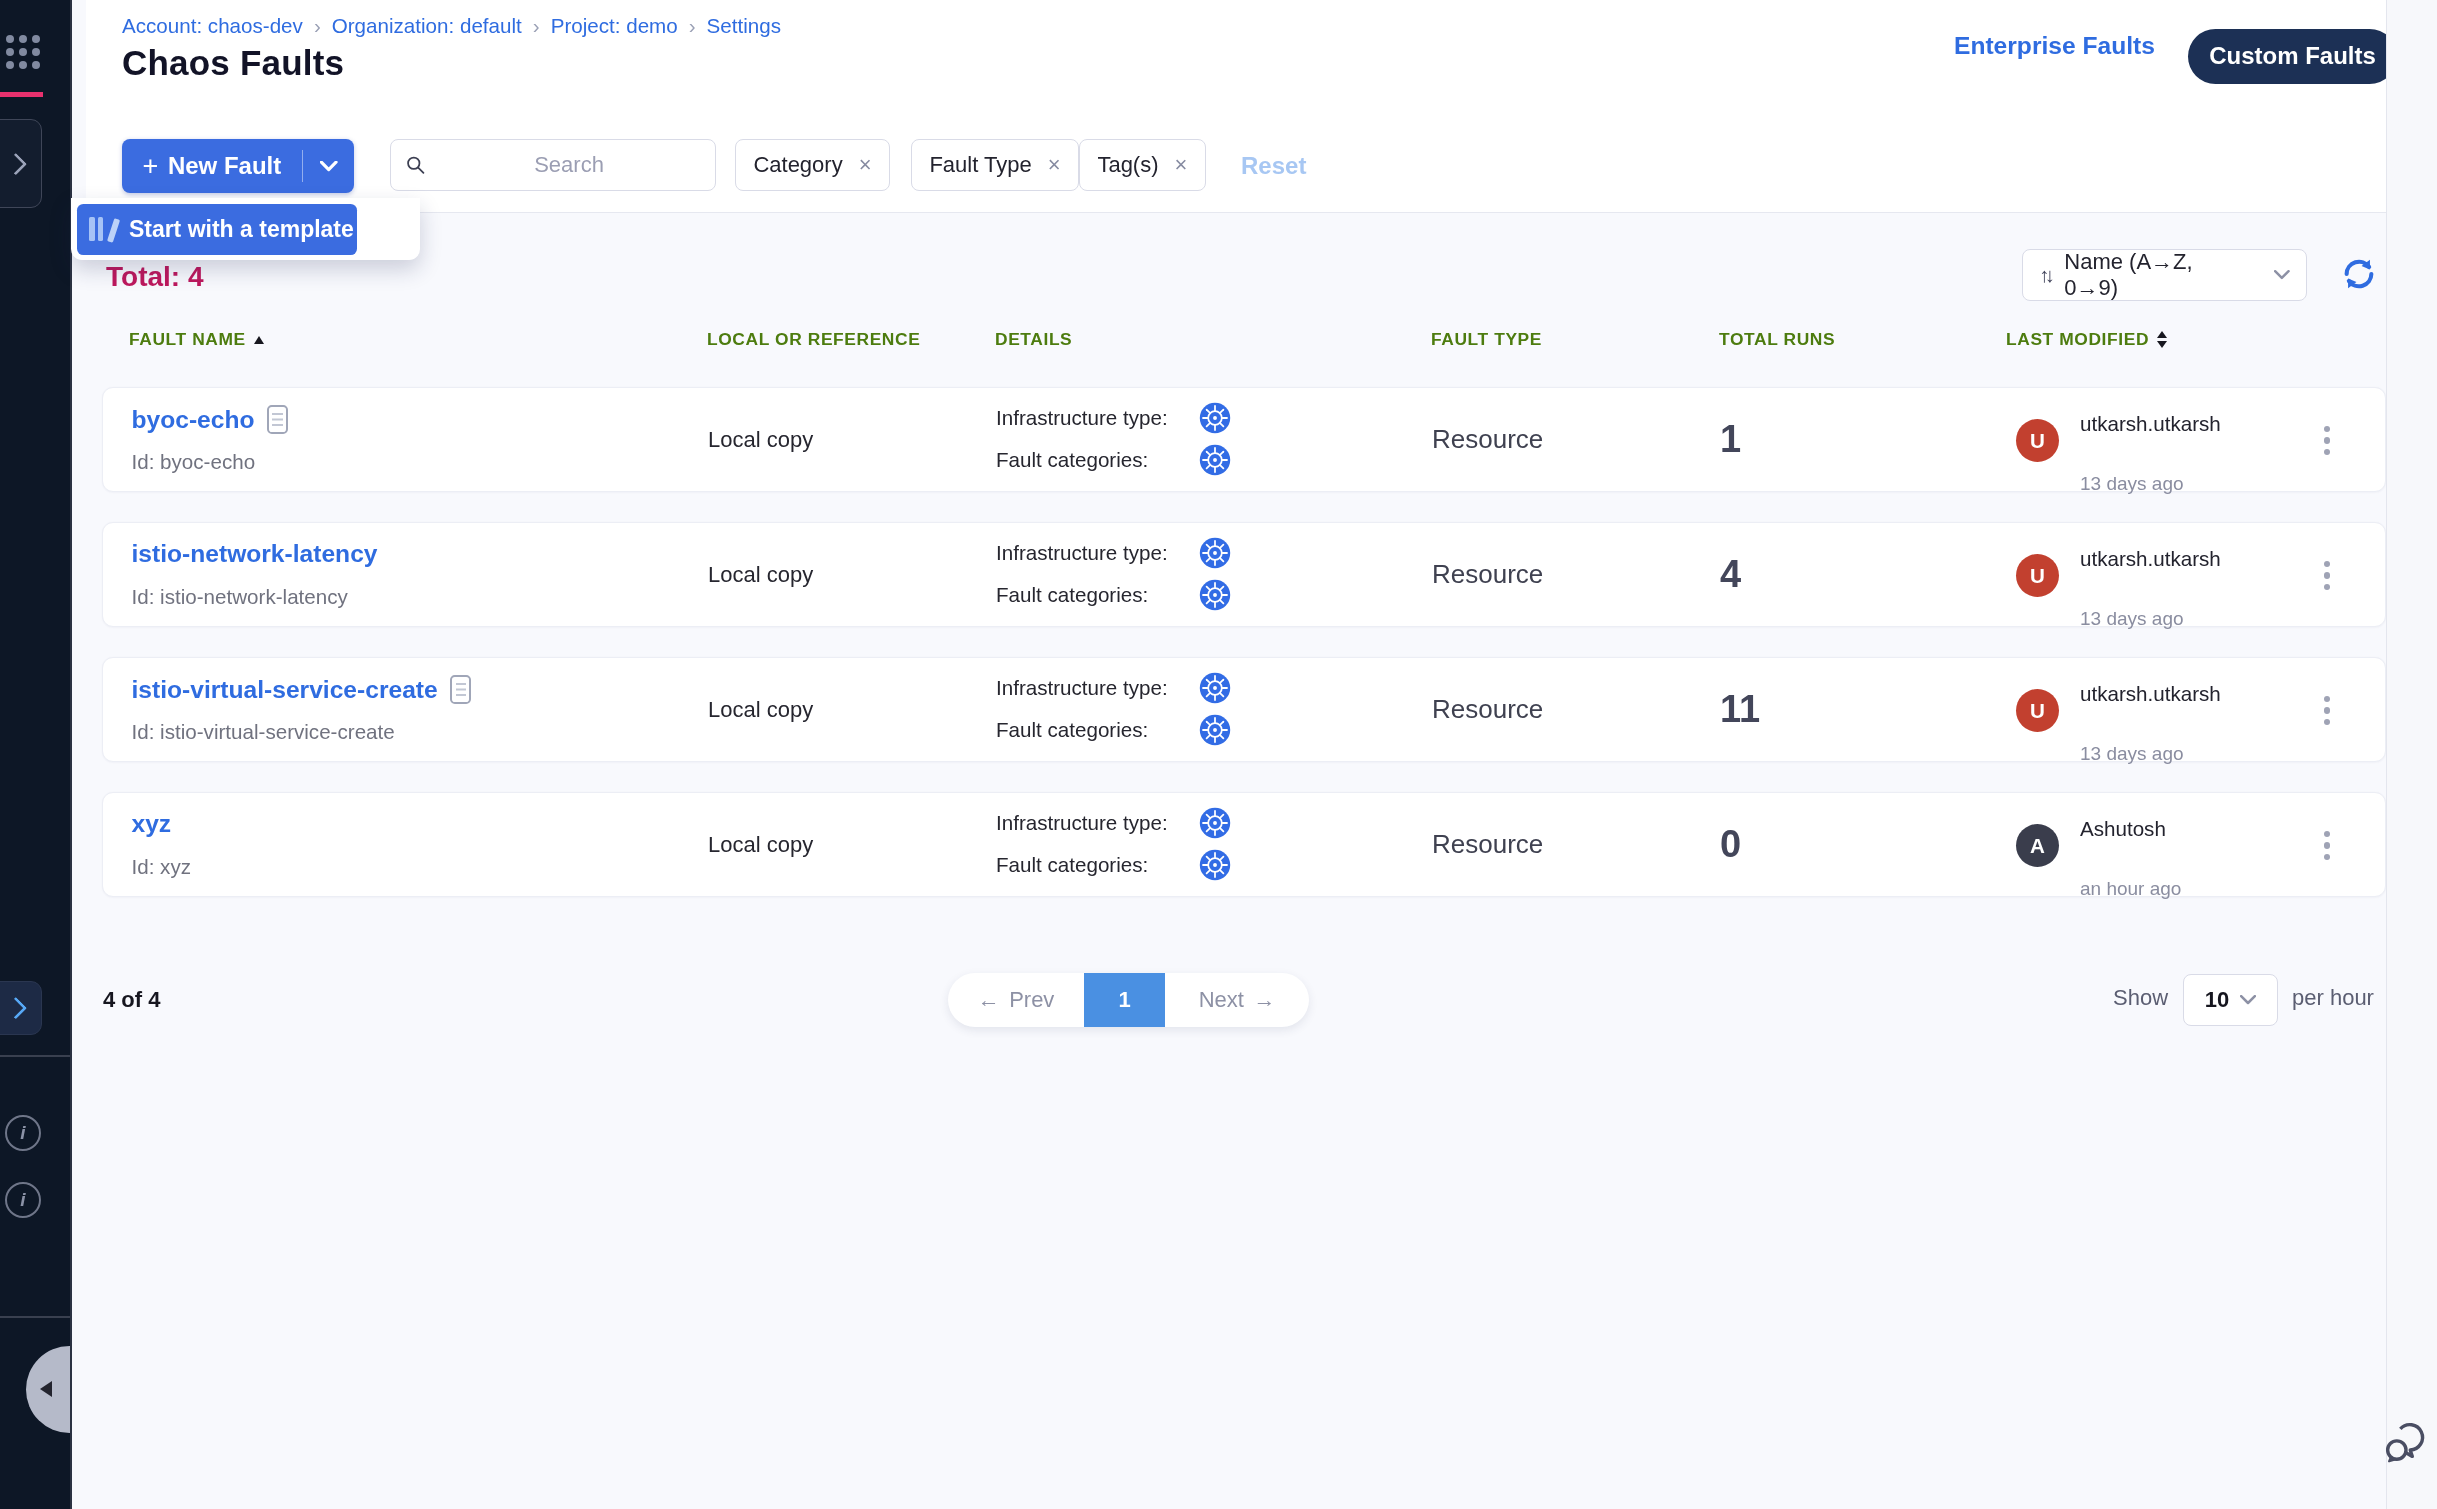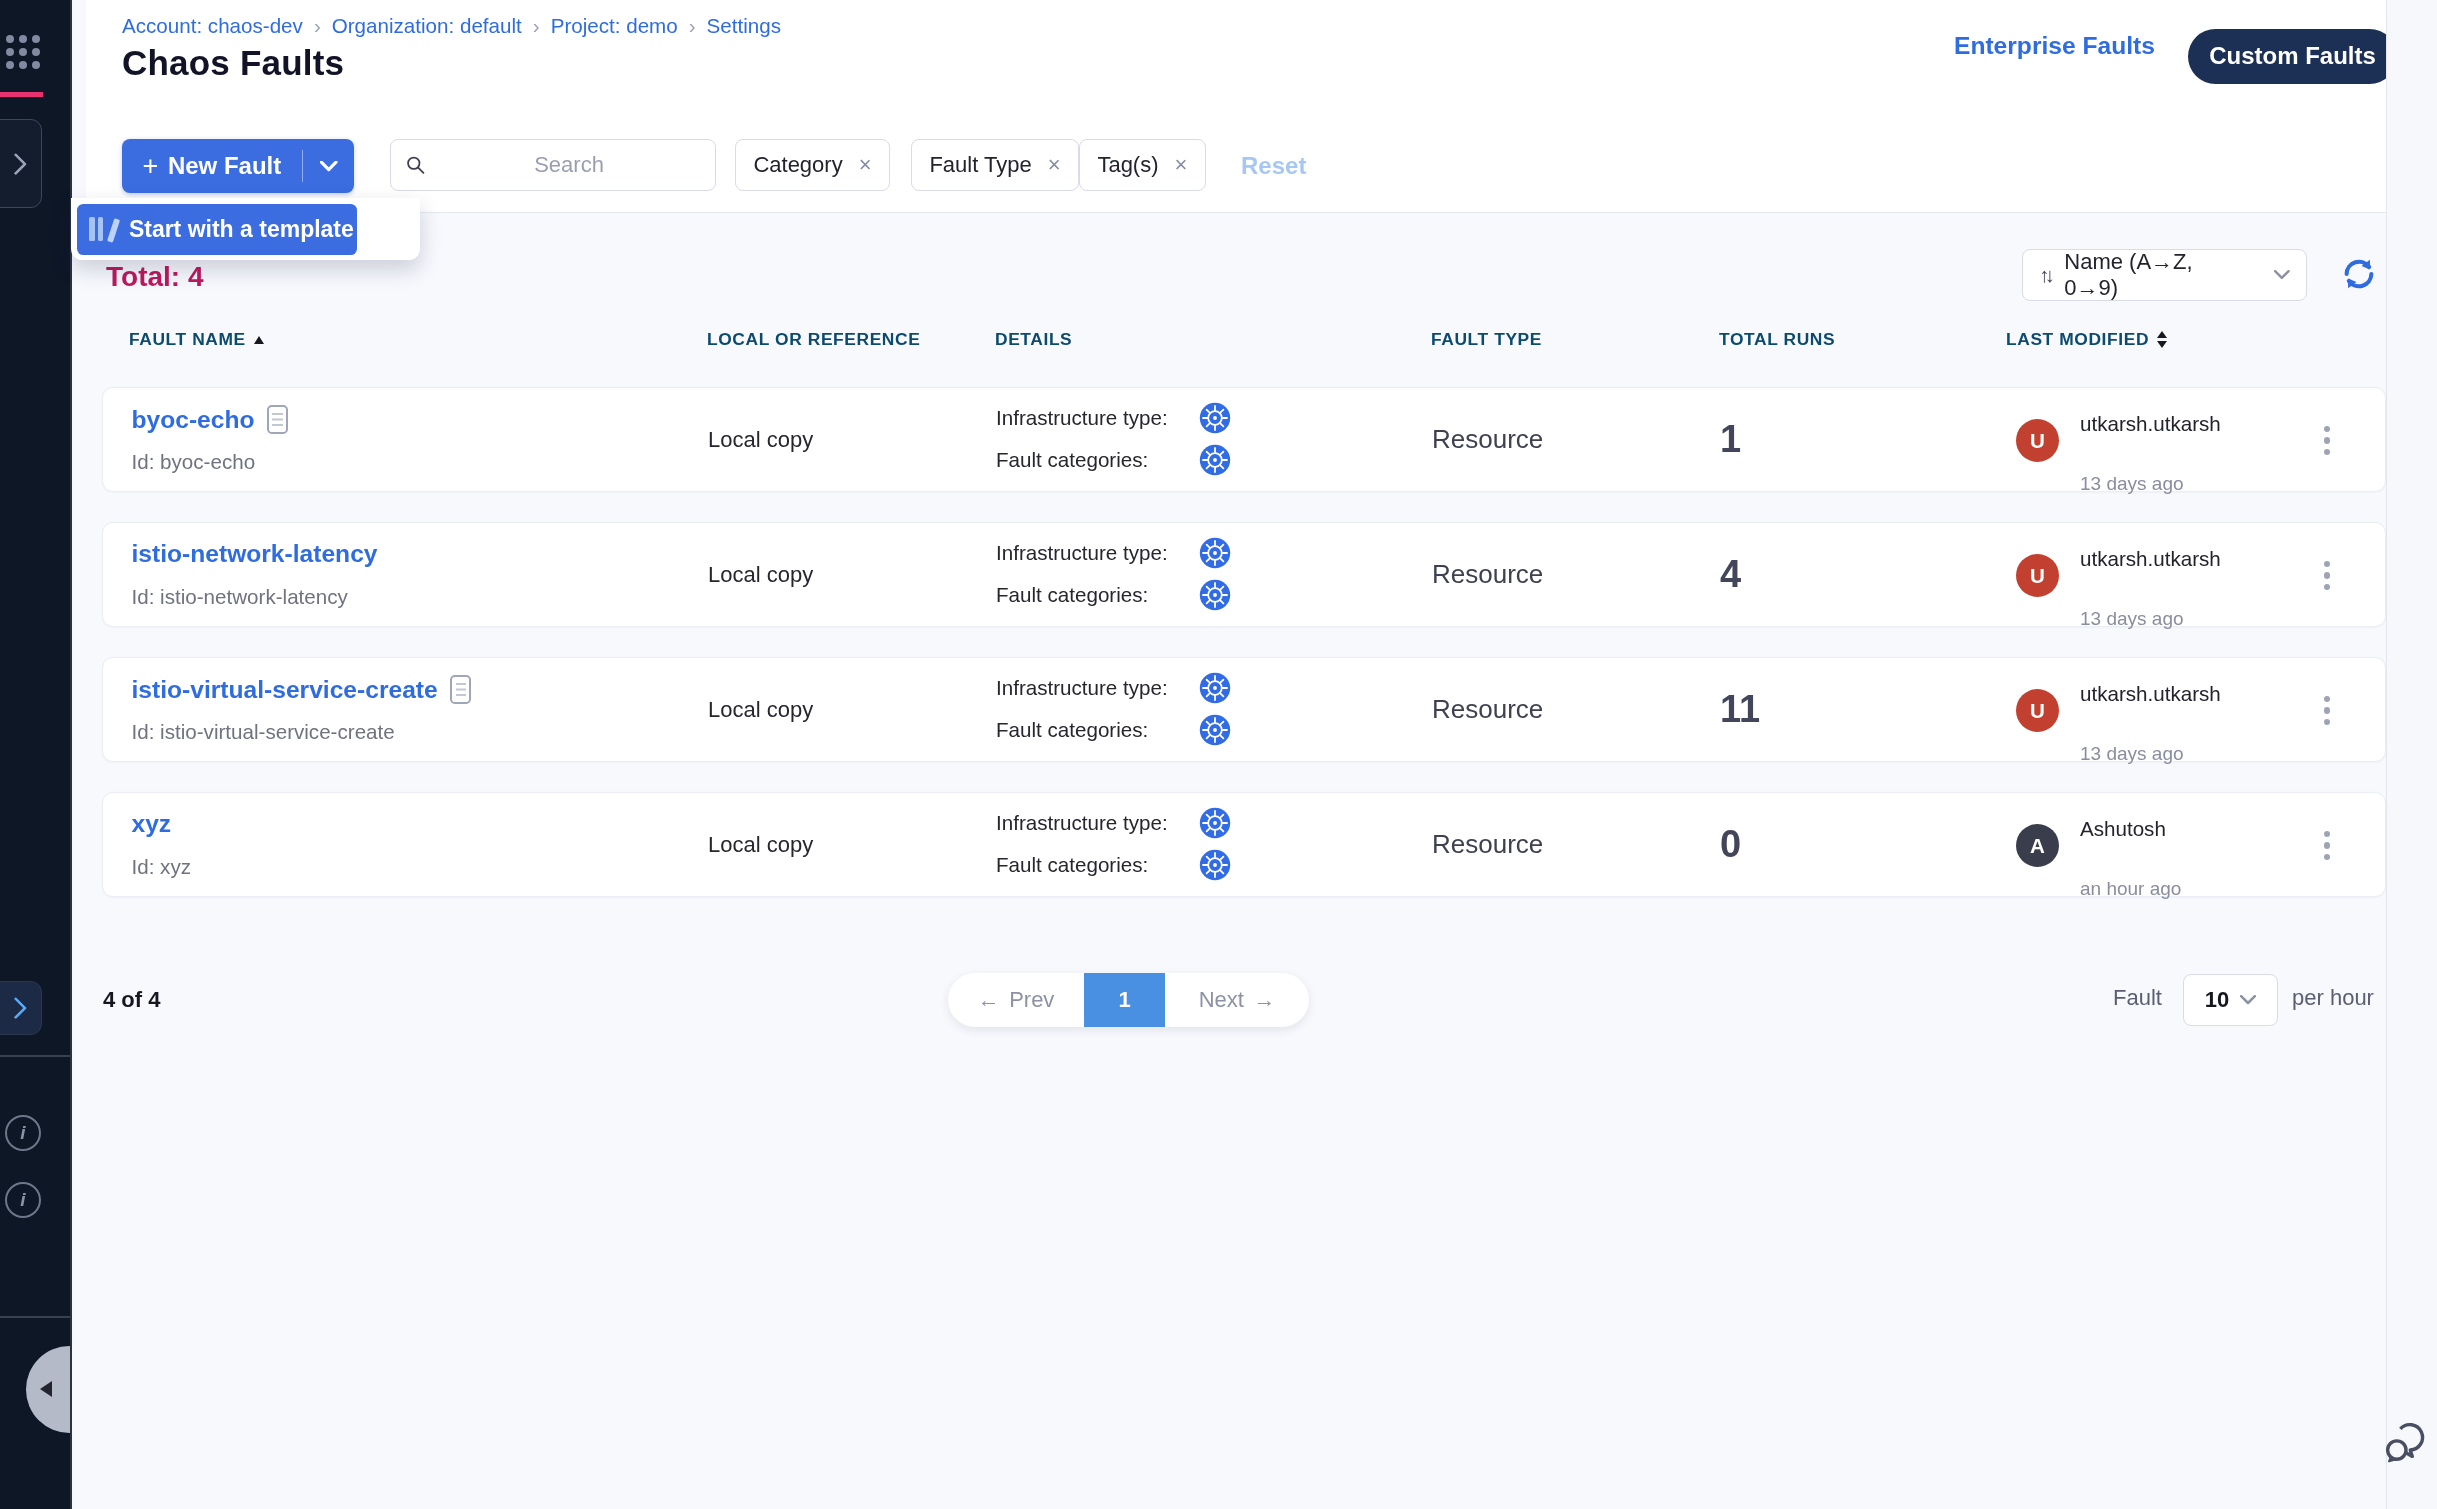--- a/index.html
+++ b/index.html
@@ -60,21 +60,21 @@
   .lib-icon i:nth-child(3){left:17.4px;transform:rotate(18deg);transform-origin:bottom left;background:#bcd2f8;}
 
   
   .total-label{position:absolute;left:36px;top:261px;font-size:28px;font-weight:800;color:#be185d;}
   .sort-box{position:absolute;left:1952px;top:249px;width:285px;height:52px;background:#fff;border:1.6px solid #d9dbe7;border-radius:8px;box-sizing:border-box;display:flex;align-items:center;gap:12.7px;padding:0 16px;font-size:22px;color:#23232e;}
   .sort-box .updown{font-size:20.6px;color:#40435a;letter-spacing:-4.8px;margin-right:1.6px;}
   .sort-box .grow{flex:1;}
   .refresh-btn{position:absolute;left:2270px;top:255px;width:38px;height:38px;cursor:pointer;}
 
   
-  .col-h{position:absolute;top:329px;font-size:17.4px;font-weight:800;color:#0c4a6e;letter-spacing:0.6px;display:flex;align-items:center;gap:8px;}
+  .col-h{position:absolute;top:329px;font-size:17.4px;font-weight:800;color:#4d7c0f;letter-spacing:0.6px;display:flex;align-items:center;gap:8px;}
   .c1{left:59px;} .c2{left:637px;} .c3{left:925px;} .c4{left:1361px;} .c5{left:1649px;} .c6{left:1936px;}
   .tri-up{width:0;height:0;border-left:5.5px solid transparent;border-right:5.5px solid transparent;border-bottom:8px solid #17171f;}
   .sort-both{display:flex;flex-direction:column;gap:3.2px;}
   .sort-both b{width:0;height:0;border-left:5.5px solid transparent;border-right:5.5px solid transparent;display:block;}
   .sort-both b.u{border-bottom:7.1px solid #17171f;}
   .sort-both b.d{border-top:7.1px solid #17171f;}
 
   
   .rows-host{position:absolute;left:32px;top:387px;width:2284px;}
   .fault-row{position:relative;width:100%;height:105px;background:#fff;border:0.8px solid #eceef5;border-radius:11px;box-sizing:border-box;margin-bottom:30px;box-shadow:0 0.8px 1.6px rgba(40,50,90,.04);}
@@ -465,21 +465,21 @@
     <div class="pg prev">
       <span>←</span>
       <span>Prev</span>
     </div>
     <div class="pg cur">1</div>
     <div class="pg next">
       <span>Next</span>
       <span>→</span>
     </div>
   </div>
-  <div class="show-label">Fault</div>
+  <div class="show-label">Show</div>
   <div class="size-select">
     <span>10</span>
     <svg width="16" height="10.3" viewBox="0 0 14 9">
         <polyline points="1,1 7,7 13,1" fill="none" stroke="#8d91a5" stroke-width="2.2" stroke-linecap="round" stroke-linejoin="round"></polyline>
       </svg>
   </div>
   <div class="perpage-label">per hour</div>
 </div>
 
 <div class="dropdown-panel">

